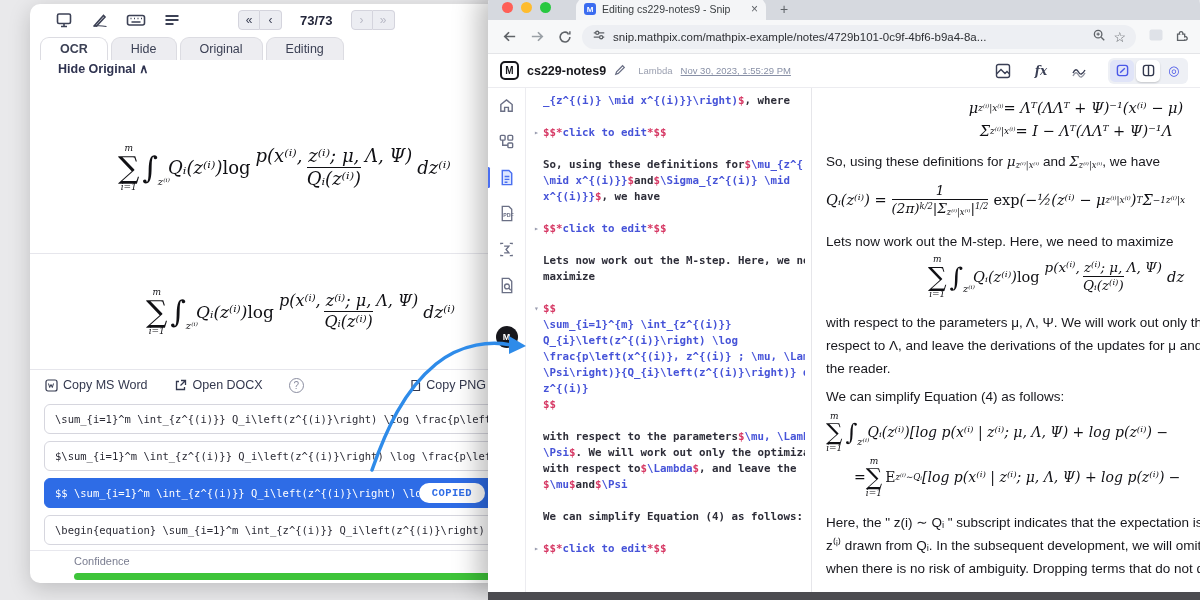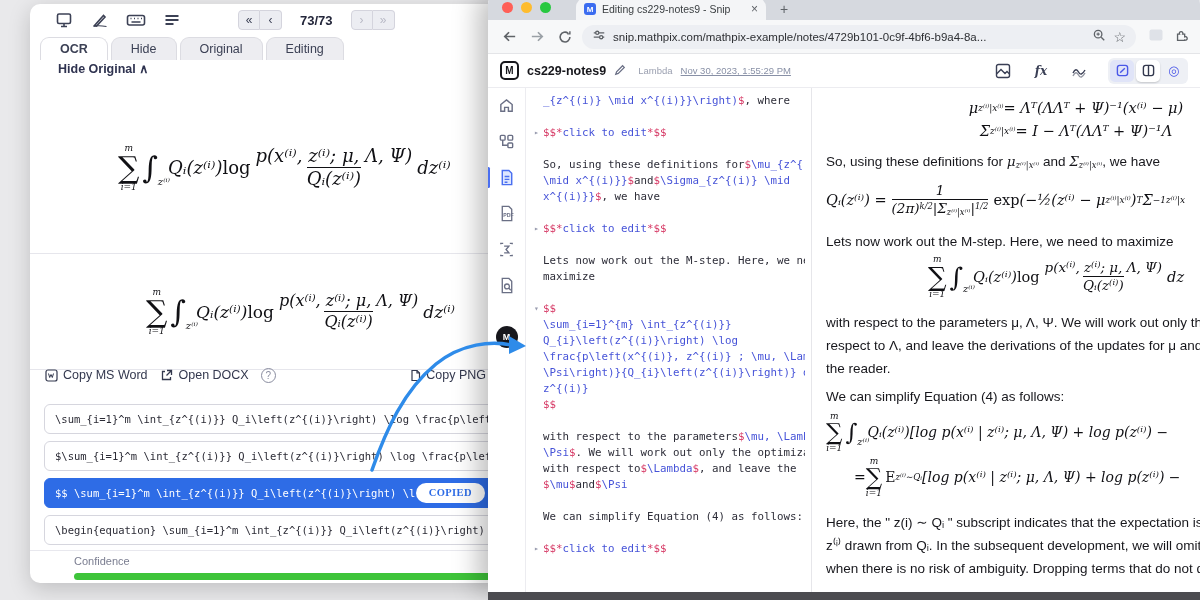--- a/index.html
+++ b/index.html
@@ -32,34 +32,34 @@
   .bigop { display:inline-flex; flex-direction:column; align-items:center; line-height:1; font-style:normal; margin-right:3px; }
   .bigop .lim { font-size:9px; font-style:italic; }
   .bigop .op { font-size:30px; }
   .intwrap { position:relative; margin-right:10px; }
   .intwrap .int { font-size:30px; font-style:normal; }
   .intwrap .isub { position:absolute; bottom:-2px; right:-12px; font-size:10px; }
   .frac { display:inline-flex; flex-direction:column; align-items:center; line-height:1.25; margin:0 5px; }
   .frac .den { border-top:1.2px solid #101014; }
   .eq-lg { font-size:17px; } .eq-lg .frac { font-size:16px; }
   .eq-orig { font-size:18px; font-weight:500; filter:blur(.3px); }
-  .sa-actions { position:absolute; top:356px; left:14px; right:-116px; height:30px; display:flex; align-items:center; gap:12px;
+  .sa-actions { position:absolute; top:366px; left:14px; right:-116px; height:30px; display:flex; align-items:center; gap:26px;
     font-size:12.5px; color:#33384e; }
   .sa-btn { display:flex; align-items:center; gap:5px; cursor:pointer; white-space:nowrap; }
   .icon-box { width:14px; height:14px; display:flex; align-items:center; justify-content:center; }
   .help-circ { width:15px; height:15px; border:1.3px solid #8a8da0; border-radius:50%; color:#8a8da0;
     font-size:10px; display:flex; align-items:center; justify-content:center; cursor:pointer; }
   .copy-png { margin-left:auto; margin-right:130px; }
   .sa-formats { position:absolute; top:400px; left:14px; right:-116px; }
   .fmt-row { height:30px; line-height:28px; border:1px solid #d6d6de; border-radius:6px; margin-bottom:7px;
     padding:0 10px; font-family:"DejaVu Sans Mono", monospace; font-size:10.5px; color:#2b2b35;
     white-space:nowrap; overflow:hidden; background:#fff; cursor:pointer; display:flex; align-items:center; }
   .fmt-row .txt { overflow:hidden; white-space:nowrap; }
   .fmt-row.active { background:#2e6ce6; border-color:#2e6ce6; color:#fff; }
-  .copied-pill { margin-left:auto; margin-right:120px; flex:none; background:#fff; color:#2e6ce6; font-family:Liberation Serif, serif;
+  .copied-pill { margin-left:auto; margin-right:120px; flex:none; background:#fff; color:#2e6ce6; font-family:Liberation Mono, monospace;
     font-weight:700; font-size:10.5px; letter-spacing:.4px; border-radius:12px; padding:0 13px; height:20px; line-height:20px; }
   .sa-conf-div { position:absolute; top:546px; left:0; right:0; border-top:1px solid #e8e8ee; }
   .sa-conf-label { position:absolute; top:551px; left:44px; font-size:11px; color:#7a7d90; }
   .sa-conf-bar { position:absolute; top:569px; left:44px; width:442px; height:7px; border-radius:4px; background:#3ec43a; }
 
   
   .browser { position:absolute; left:488px; top:-6px; width:712px; height:598px; background:#fff;
     border-radius:10px 10px 0 0; box-shadow:-10px 0 26px rgba(0,0,0,.25); z-index:2; overflow:hidden; }
   .tabstrip { height:26px; background:#d6d9df; display:flex; align-items:flex-end; position:relative; }
   .lights { position:absolute; left:14px; top:8px; display:flex; gap:8px; }
@@ -92,21 +92,21 @@
   .seg.sel { background:#fff; box-shadow:0 1px 2px rgba(0,0,0,.18); }
   .appbody { display:flex; height:504px; }
   .appsidebar { width:38px; border-right:1px solid #ececf0; padding-top:8px; display:flex; flex-direction:column; align-items:center; gap:17px; position:relative; }
   .sb-ic { width:19px; height:19px; display:flex; align-items:center; justify-content:center; color:#6a6f85; cursor:pointer; position:relative; }
   .sb-ic.active { color:#4a6ff0; }
   .sb-ic.active::before { content:""; position:absolute; left:-10px; top:-1px; width:3px; height:21px; background:#4a6ff0; border-radius:2px; }
   .sb-avatar { width:22px; height:22px; border-radius:50%; background:#17171c; color:#fff; font-size:9px; font-weight:700;
     display:flex; align-items:center; justify-content:center; margin-top:14px; cursor:pointer; }
   .editorpane { width:286px; border-right:1px solid #e6e6ea; position:relative; overflow:hidden; }
   .editor-lines { padding:5px 6px 0 4px; font-family:"DejaVu Sans Mono", monospace; font-size:10.8px; line-height:16px; }
-  .eline { white-space:nowrap; overflow:hidden; display:flex; }
+  .eline { white-space:nowrap; overflow:hidden; display:flex;font-weight:bold; }
   .eline .gut { flex:none; width:13px; font-size:8px; color:#9a9db0; text-align:center; line-height:16px; }
   .seg-k { color:#2d2d38; } .seg-b { color:#4653d8; } .seg-r { color:#d63864; }
   .ed-footer { position:absolute; bottom:0; left:0; right:0; height:20px; border-top:1px solid #e8e8ec; background:#fff;
     display:flex; align-items:center; justify-content:flex-end; padding-right:10px; }
   .ed-mode { font-size:8.5px; letter-spacing:.6px; color:#8a8fa5; }
   .previewpane { flex:1; overflow:hidden; padding:6px 0 0 14px; font-size:13.5px; color:#17171c; }
   .pv-inner { width:560px; }
   .pv-eqcenter { width:500px; display:flex; justify-content:center; }
   .pv-text { white-space:nowrap; }
   .eq-md { font-size:14.5px; } .eq-md .bigop .op { font-size:26px; } .eq-md .intwrap .int { font-size:26px; } .eq-md .frac { font-size:13.5px; }

